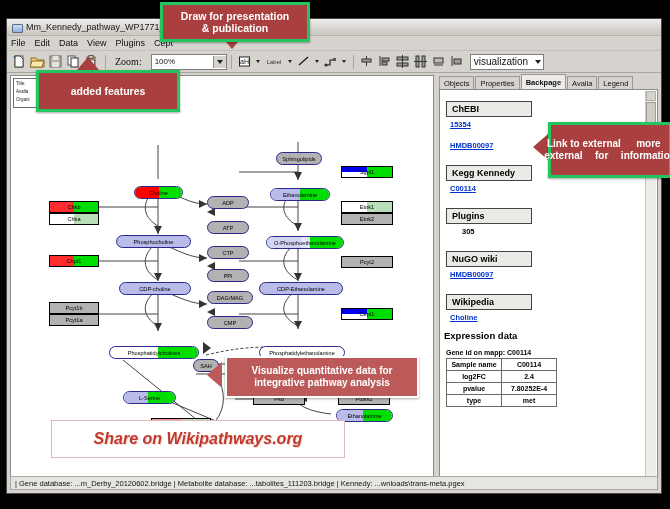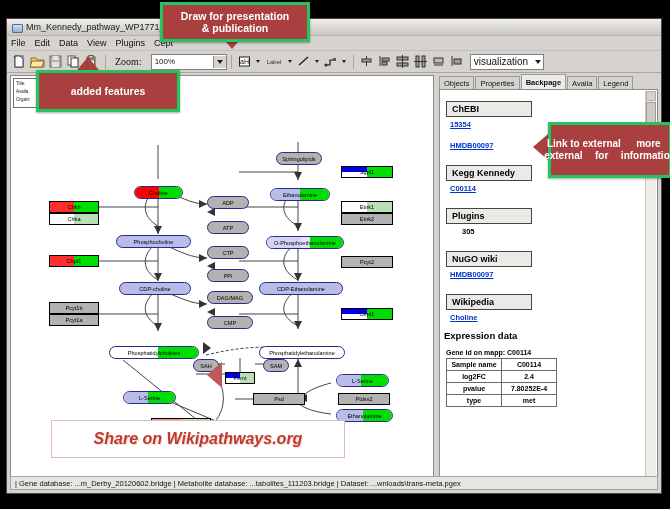--- a/index.html
+++ b/index.html
@@ -548,21 +548,21 @@
             </table>
         </div>
         <div class="scrollbar">
           <div class="sbtn"></div>
           <div class="sthumb"></div>
         </div>
       </div>
     </div>
 
     <div class="statusbar">
-      <span>| Gene database: ...m_Derby_20120602.bridge | Metabolite database: ...tabolites_111203.bridge | Dataset:  ...wnloads\trans-meta.pgex</span>
+      <span>| Gene database: ...m_Derby_20120602.bridge | Metabolite database: ...tabolites_111203.bridge | Kennedy:  ...wnloads\trans-meta.pgex</span>
     </div>
   </div>
 
   <div class="callout" style="left:160px;top:2px;width:144px;height:34px;font-size:10.5px;flex-direction:column;">
     <span>Draw for presentation</span>
     <span>&amp; publication</span>
   </div>
   <div class="arrowdown" style="left:221px;top:36px;"></div>
 
   <div class="callout" style="left:36px;top:70px;width:138px;height:36px;font-size:10.5px;flex-direction:column;">
@@ -570,19 +570,23 @@
   </div>
   <div class="arrowup" style="left:77px;top:57px;"></div>
 
   <div class="callout" style="left:548px;top:122px;width:118px;height:50px;font-size:10px;flex-direction:row;">
     <span>Link  to external</span>
     <span>external  for</span>
     <span>more information</span>
   </div>
   <div class="arrowleft" style="left:533px;top:134px;"></div>
 
+  <div class="callout light" style="left:225px;top:356px;width:190px;height:38px;font-size:10px;flex-direction:column;">
+    <span>Visualize quantitative data  for</span>
+    <span>integrative pathway analysis</span>
+  </div>
   <div class="arrowleft lt" style="left:207px;top:362px;"></div>
 
   <div class="sharebox" style="left:22px;top:420px;width:292px;height:36px;">
     <span>Share on Wikipathways.org</span>
   </div>
 
 </div>
 
 </body></html>

